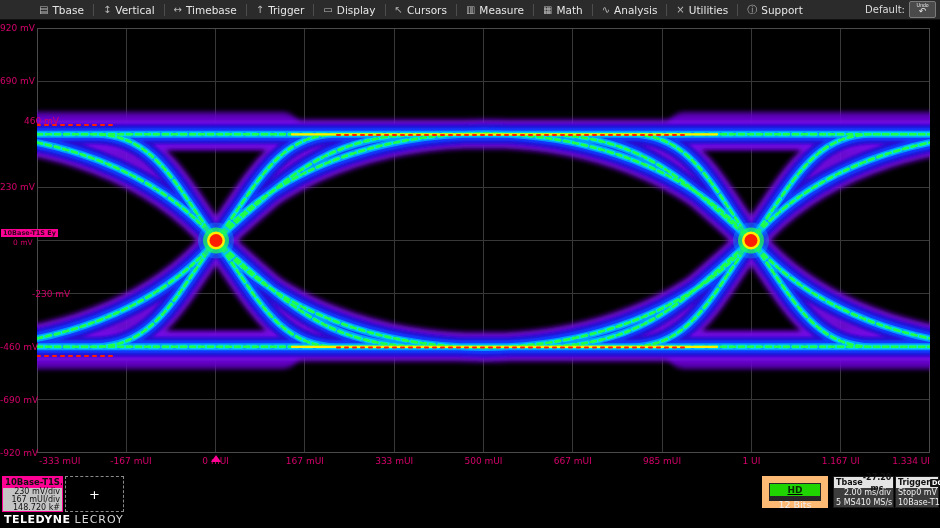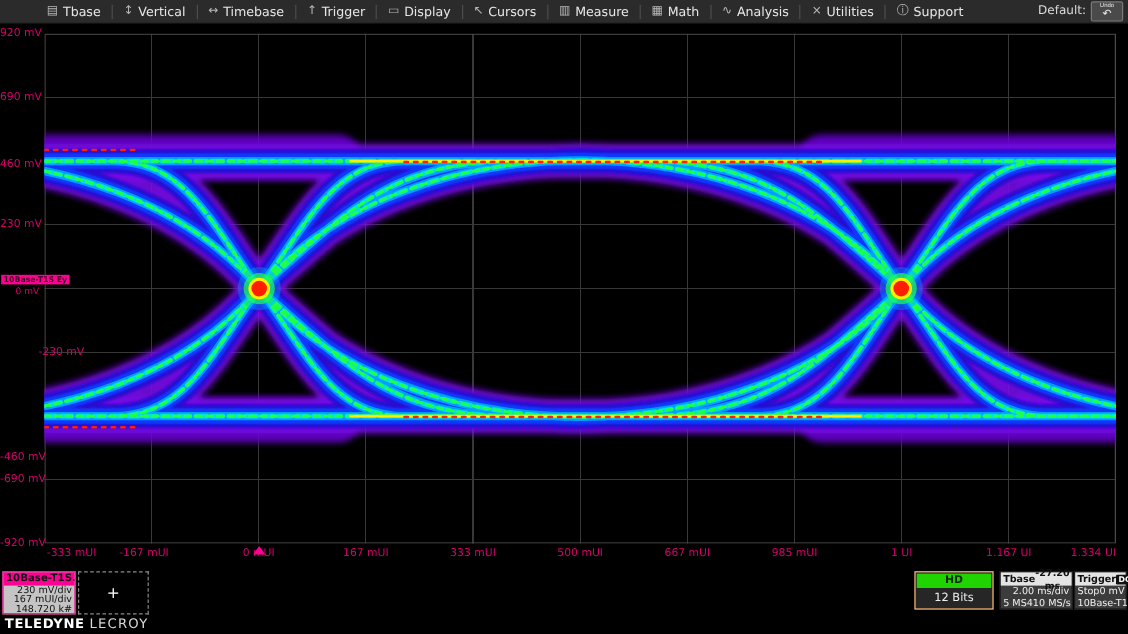--- a/index.html
+++ b/index.html
@@ -40,21 +40,21 @@
   
   .descbox{ position:absolute; left:2px; top:476px; width:61px; height:36px;
     border:1px solid #ff0094; background:#c4c4c4; }
   .descbox .hdr{ background:#ff0094; color:#111; font-size:8.5px; font-weight:bold;
     height:11px; line-height:11px; padding:0 2px; overflow:hidden; white-space:nowrap;}
   .descbox .bl{ color:#111; font-size:8px; line-height:8px; text-align:right; padding-right:2px;}
   .addbox{ position:absolute; left:65px; top:476px; width:59px; height:36px;
     border:1px dashed #8a8a8a; background:#000; color:#fff; display:flex;
     align-items:center; justify-content:center; font-size:13px;}
   .hdbox{ position:absolute; left:762px; top:476px; width:66px; height:32px;
-    background:#262626; border:1px solid #fdba74; }
+    background:#262626; border:7px solid #fdba74;text-decoration:underline; }
   .hdbox .hd{ margin:1px; height:12px; background:#1fd400; color:#062c00;
     font-size:9px; font-weight:bold; text-align:center; line-height:12px;}
   .hdbox .bits{ color:#eee; font-size:9.5px; text-align:center; line-height:15px;}
   .statbox{ position:absolute; top:476px; height:32px; background:#3c3c3c; border:1px solid #1a1a1a;}
   #tbasebox{ left:833px; width:61px; }
   #trigbox{ left:895px; width:44px; }
   .statbox .shdr{ background:#e4e4e4; color:#111; height:11px; font-size:8px;
     font-weight:bold; display:flex; justify-content:space-between; align-items:center;
     padding:0 2px; line-height:11px;text-align:center;}
   .statbox .srow{ color:#f0f0f0; font-size:8px; line-height:10px; display:flex;
@@ -197,30 +197,30 @@
           <circle cx="714" cy="212.5" r="9" fill="#ffee00"></circle>
           <circle cx="714" cy="212.5" r="6.5" fill="#ff1e00"></circle>
         </g>
       </g>
     </svg>
   </div>
 
   <div id="ylabels">
       <span class="ylab" style="top: 23px;">920 mV</span>
       <span class="ylab" style="top: 76.125px;">690 mV</span>
-      <span class="ylab" style="top: 132px;">460 mV</span>
+      <span class="ylab" style="top: 116px; padding-left: 24px;">460 mV</span>
       <span class="ylab" style="top: 182.375px;">230 mV</span>
       <span class="ylab" style="top: 288.625px; margin-left: 32px;">-230 mV</span>
-      <span class="ylab" style="top: 341.75px; margin-top: 34px;">-460 mV</span>
+      <span class="ylab" style="top: 341.75px;">-460 mV</span>
       <span class="ylab" style="top: 394.875px;">-690 mV</span>
       <span class="ylab" style="top: 448px;">-920 mV</span>
     </div>
   <div id="xlabels">
       <span class="xlab" style="left: 37px; transform: translateX(2px);">-333 mUI</span>
-      <span class="xlab" style="left: 120px; transform: translateX(-50%);">-167 mUI</span>
+      <span class="xlab" style="left: 131px; transform: translateX(-50%);">-167 mUI</span>
       <span class="xlab" style="left: 215.6px; transform: translateX(-50%);">0 mUI</span>
       <span class="xlab" style="left: 304.9px; transform: translateX(-50%);">167 mUI</span>
       <span class="xlab" style="left: 394.2px; transform: translateX(-50%);">333 mUI</span>
       <span class="xlab" style="left: 483.5px; transform: translateX(-50%);">500 mUI</span>
       <span class="xlab" style="left: 572.8px; transform: translateX(-50%);">667 mUI</span>
       <span class="xlab" style="left: 662.1px; transform: translateX(-50%);">985 mUI</span>
       <span class="xlab" style="left: 751.4px; transform: translateX(-50%);">1 UI</span>
       <span class="xlab" style="left: 840.7px; transform: translateX(-50%);">1.167 UI</span>
       <span class="xlab" style="left: 930px; transform: translateX(-100%);">1.334 UI</span>
     </div>

